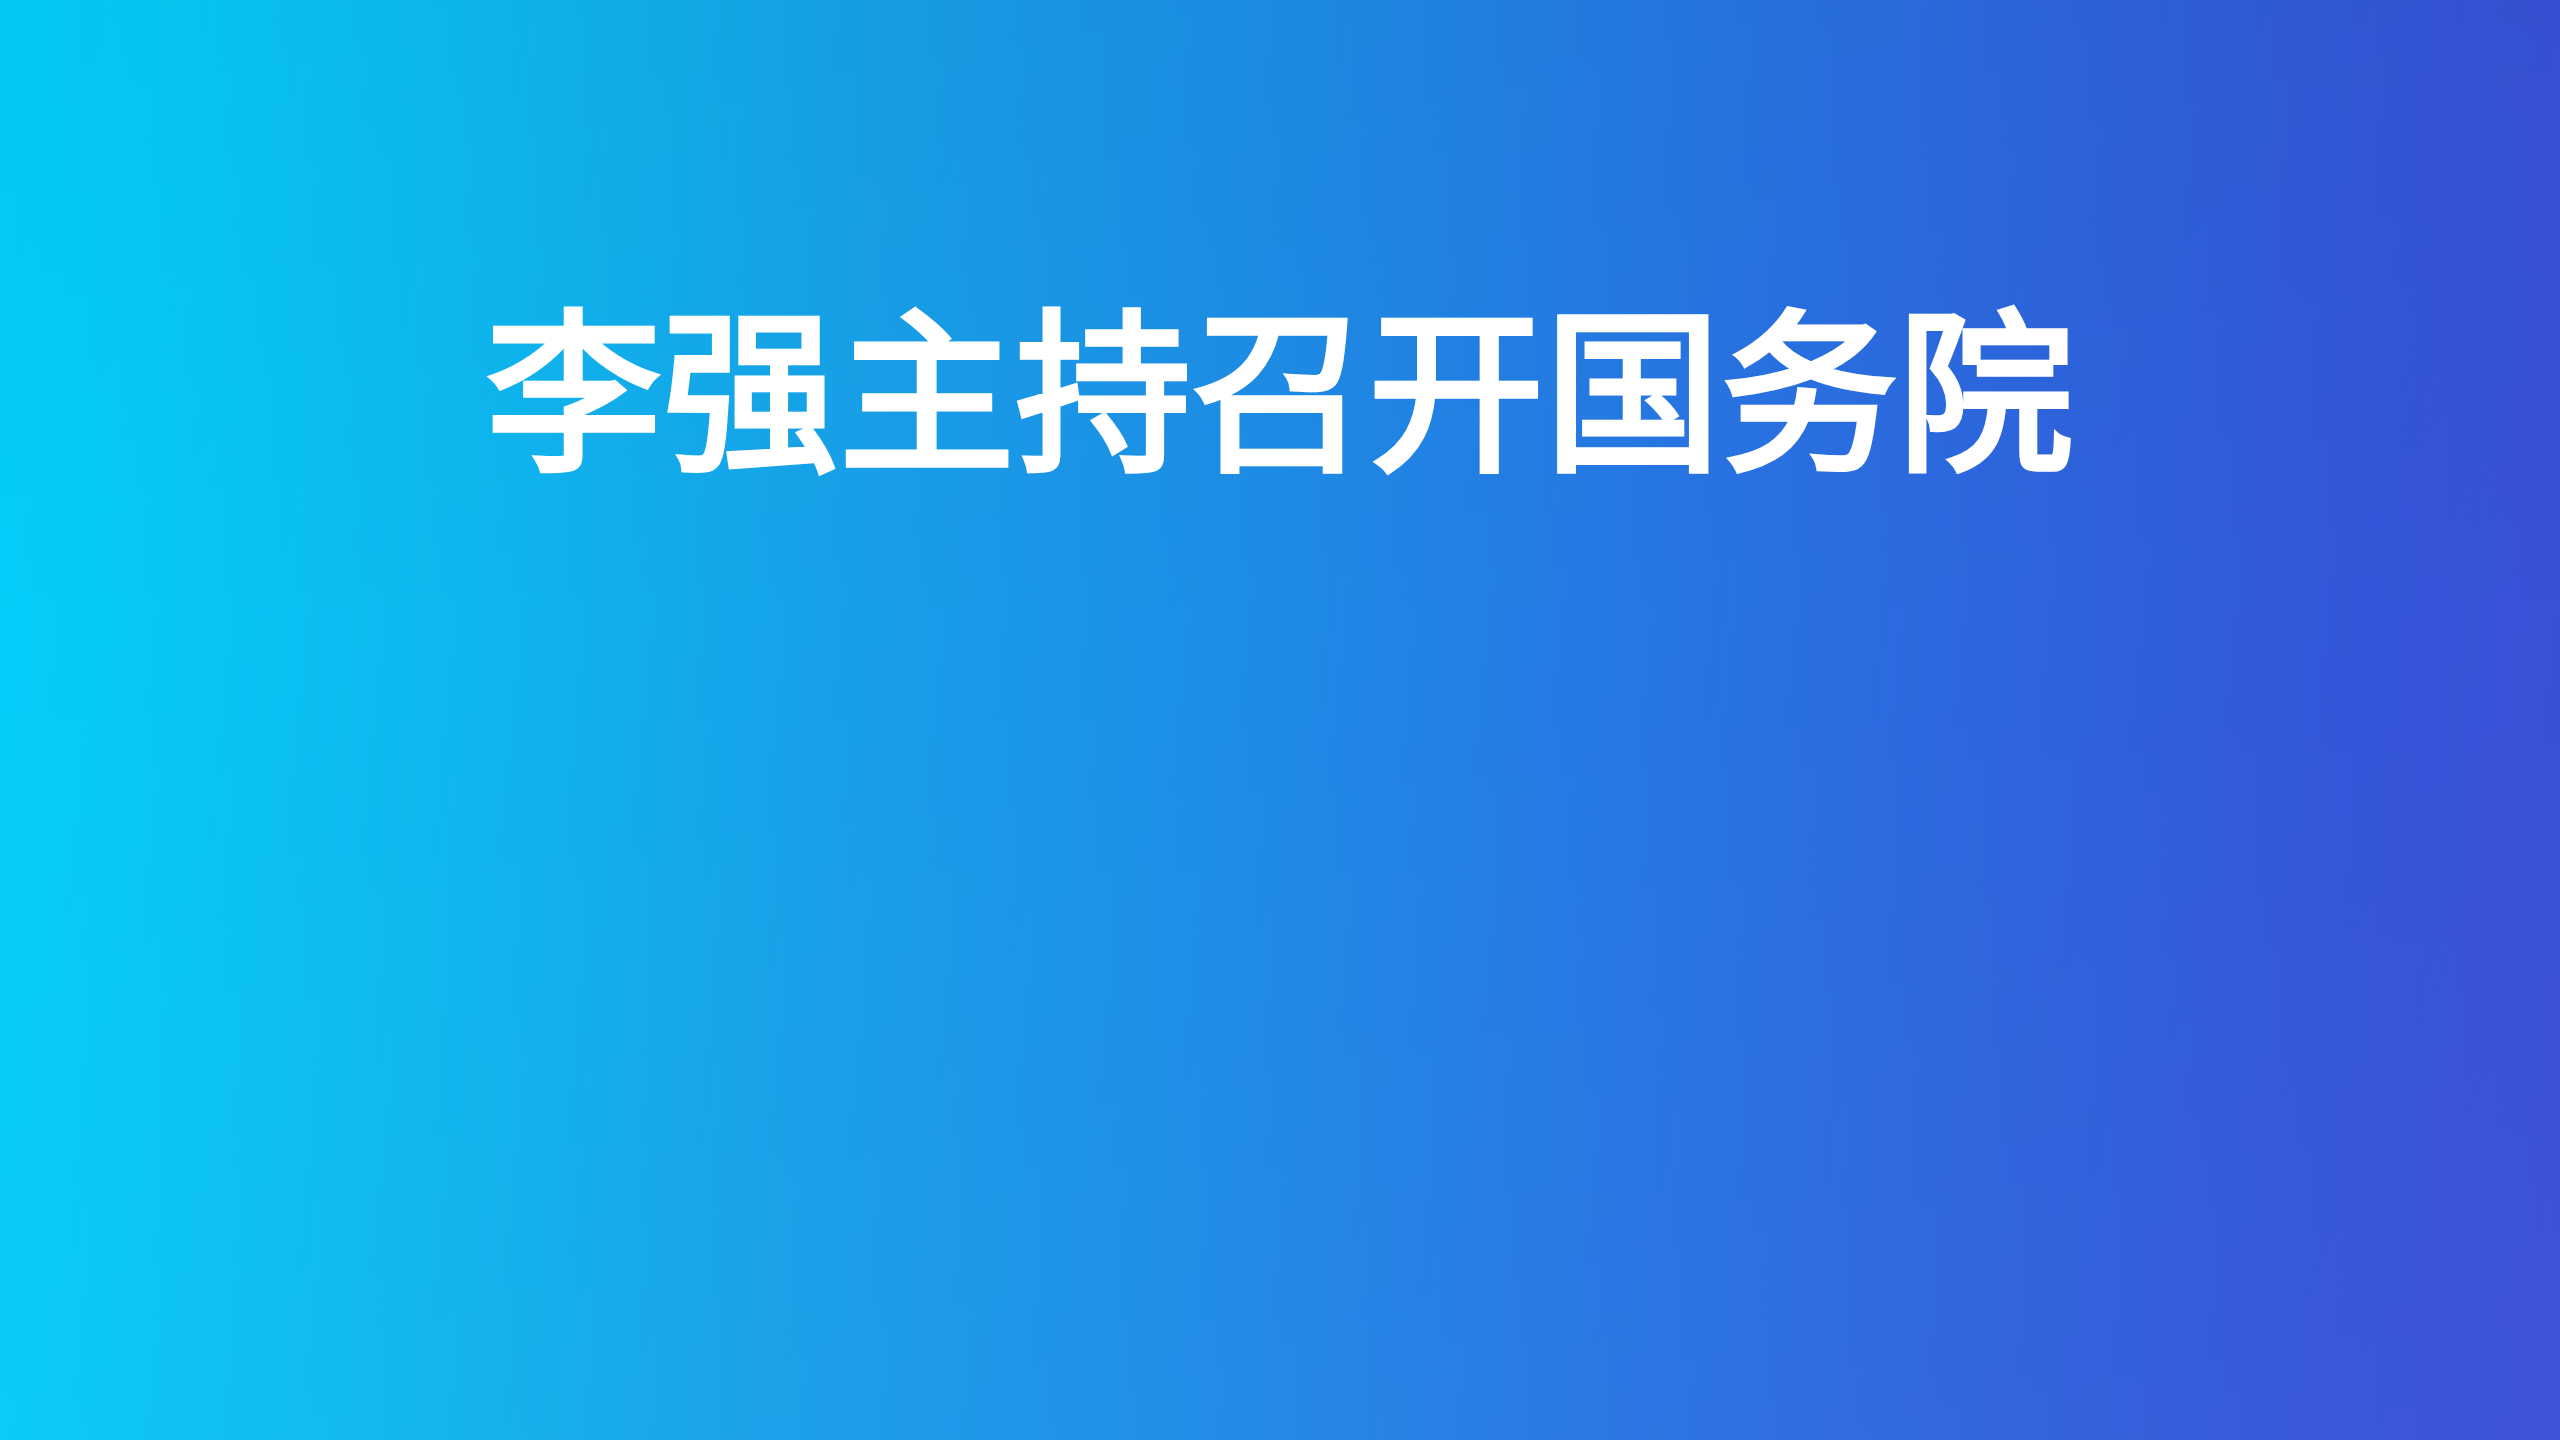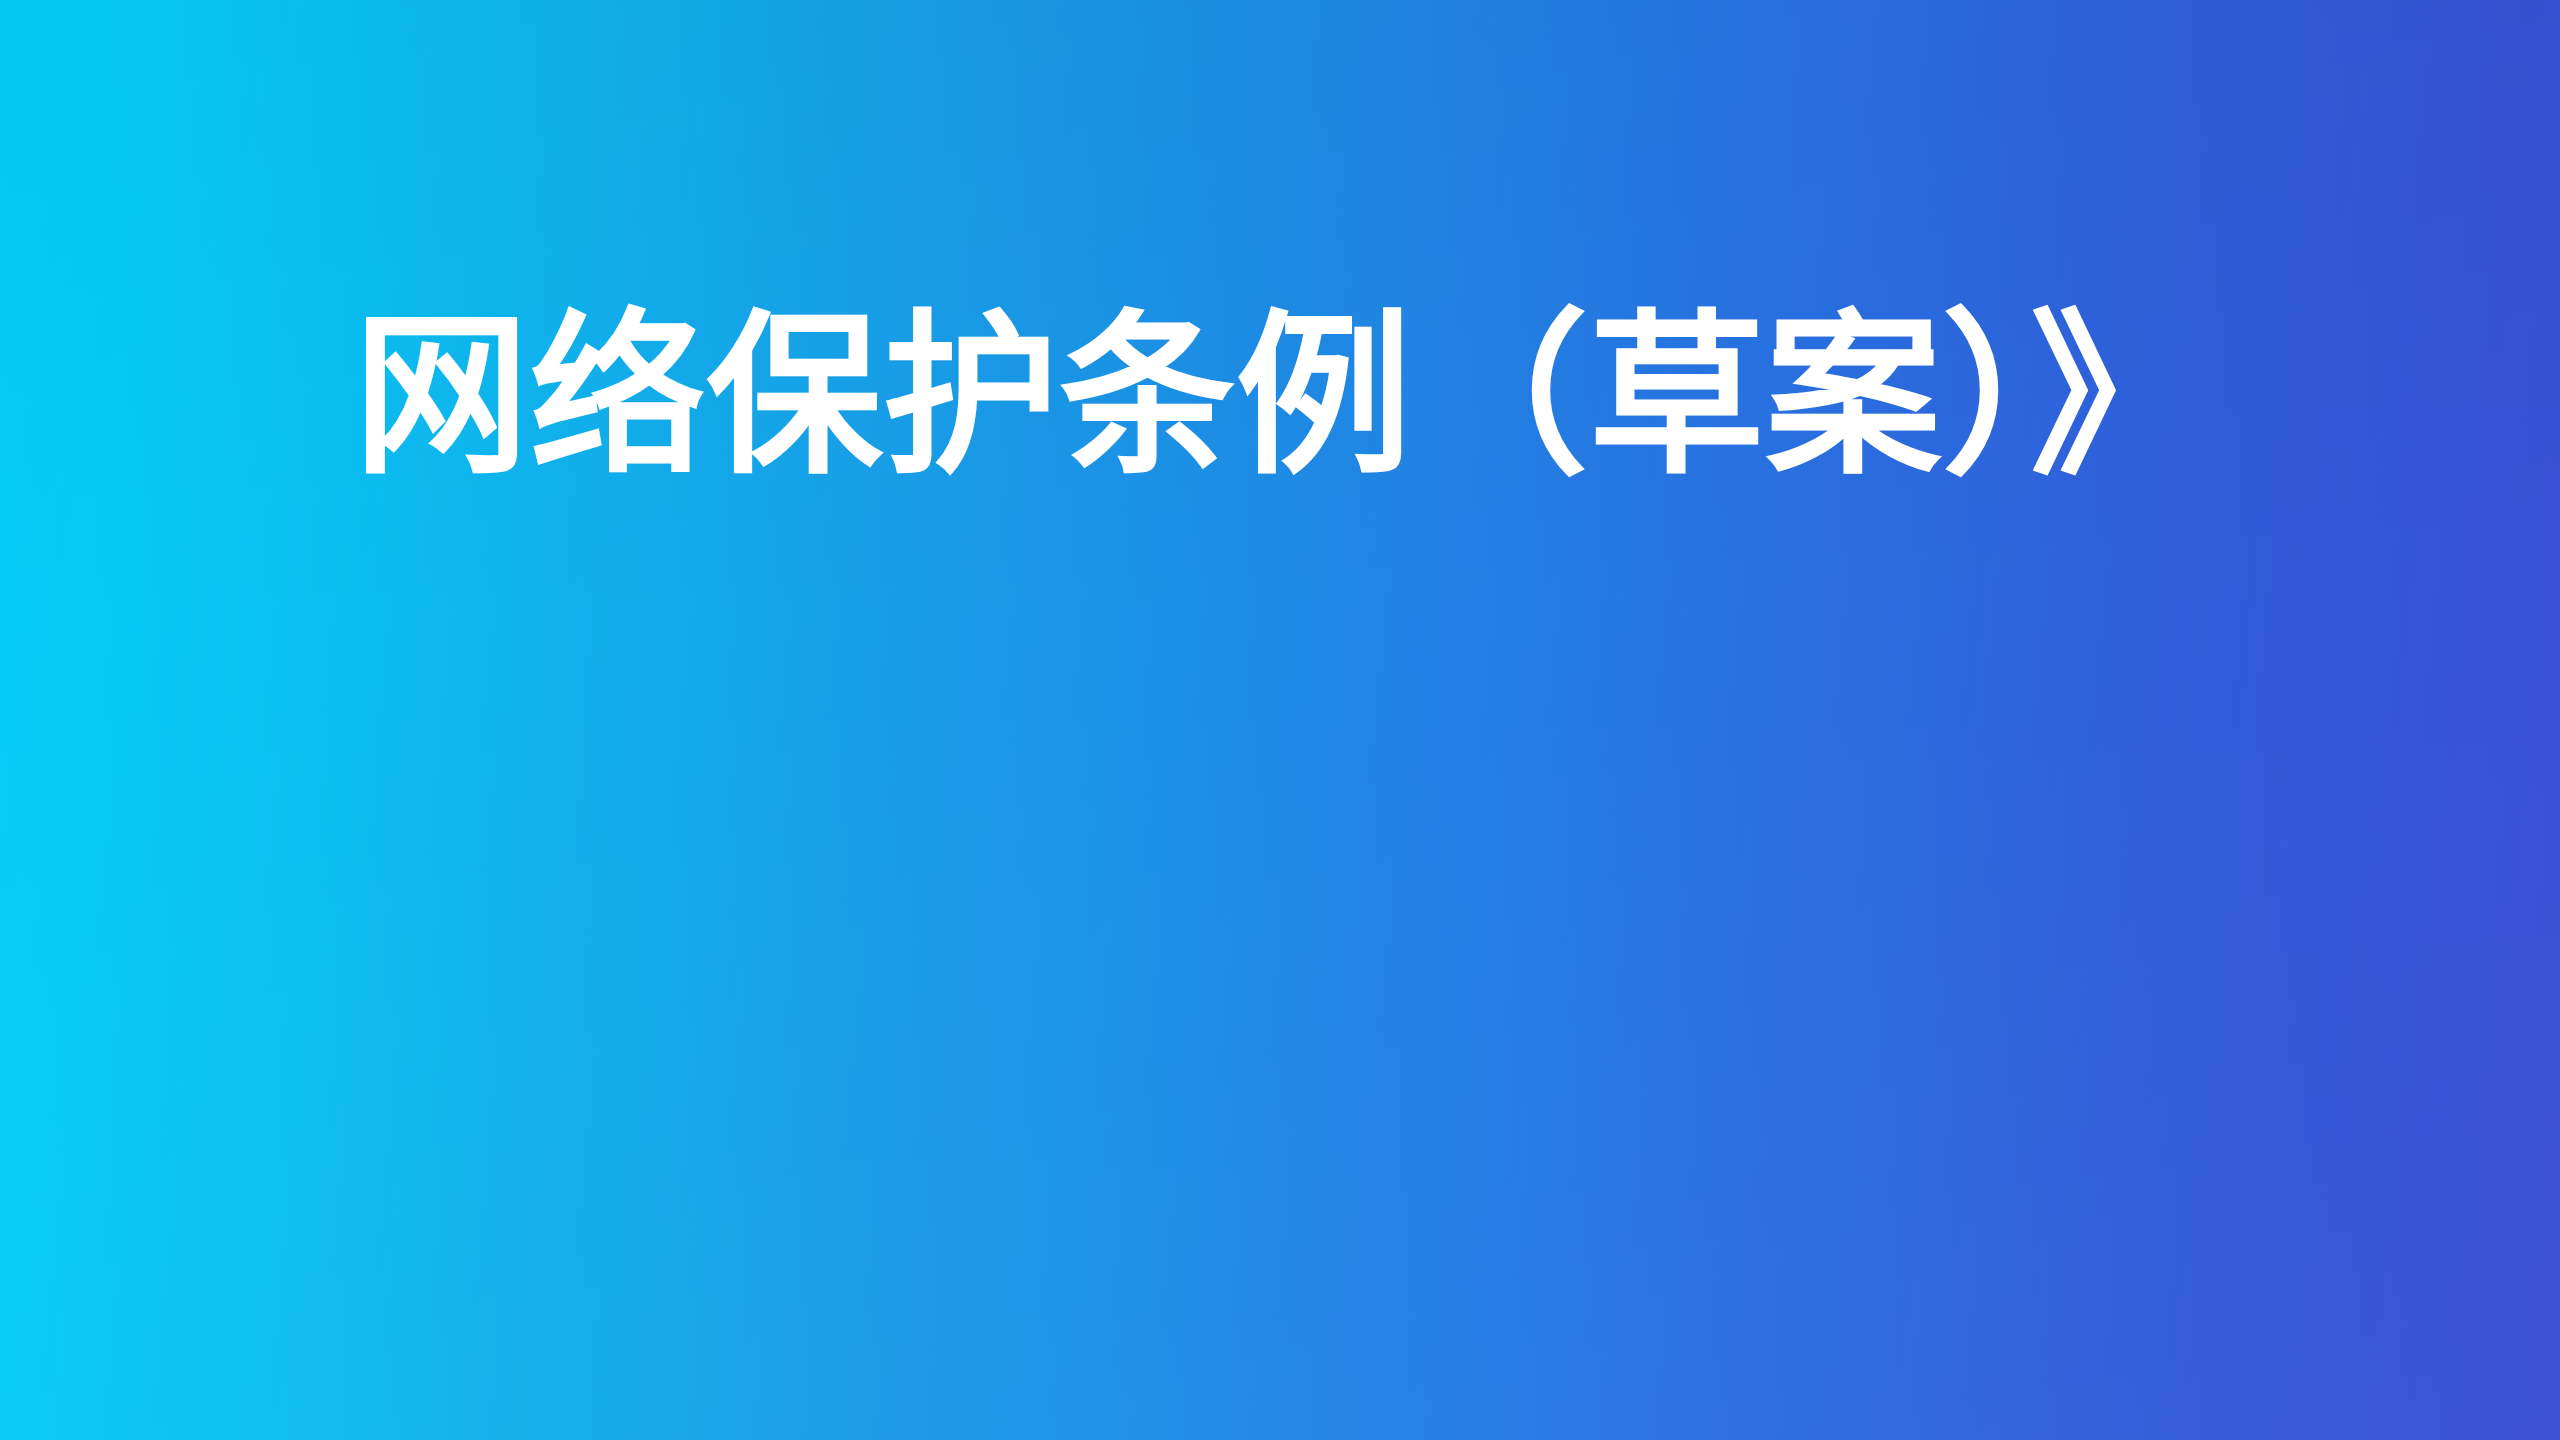--- a/index.html
+++ b/index.html
@@ -69,19 +69,19 @@
     -webkit-font-smoothing: antialiased;
   }
 </style>
 </head>
 <body>
 
 <div id="poster">
 
   <div id="title-block">
 
+    <span class="title-line">李强主持召开国务院</span>
 
 
-    <span class="title-line">网络保护条例（草案）》</span>
 
   </div>
 
 </div>
 
 </body></html>

